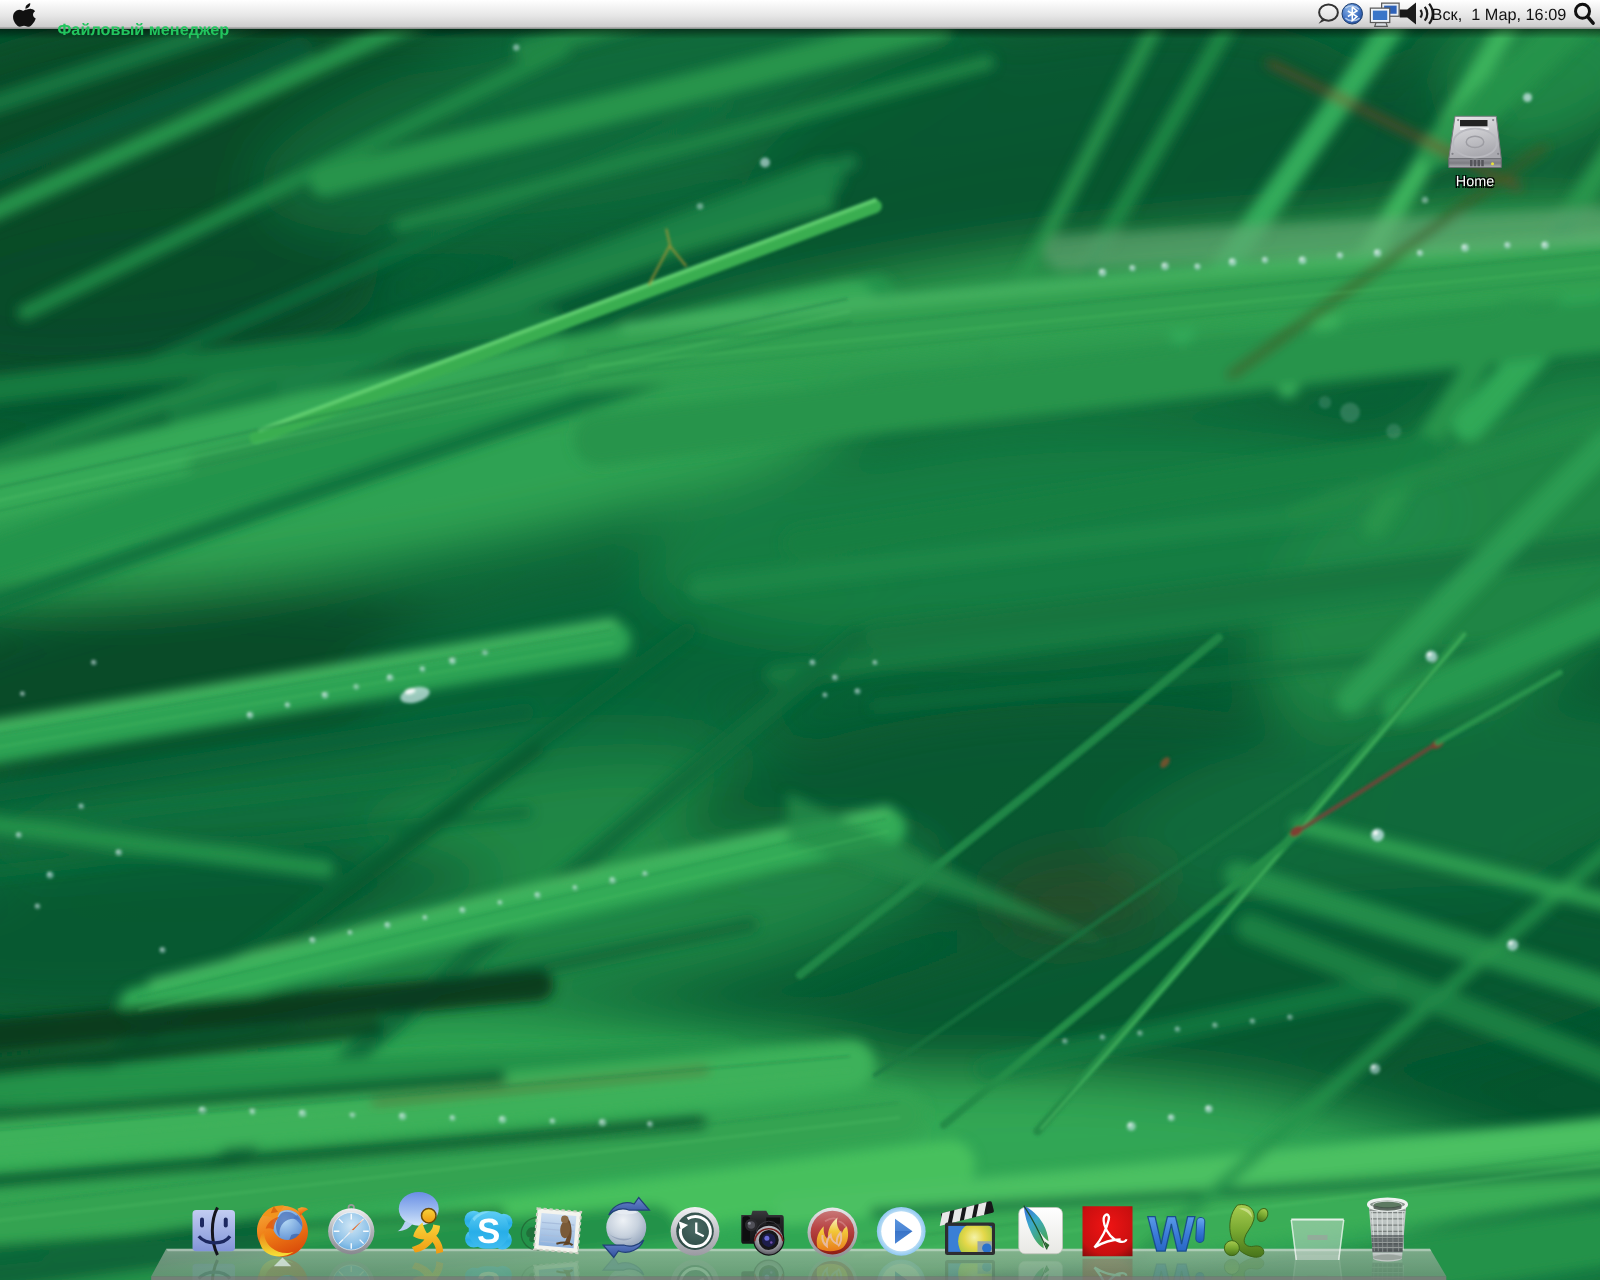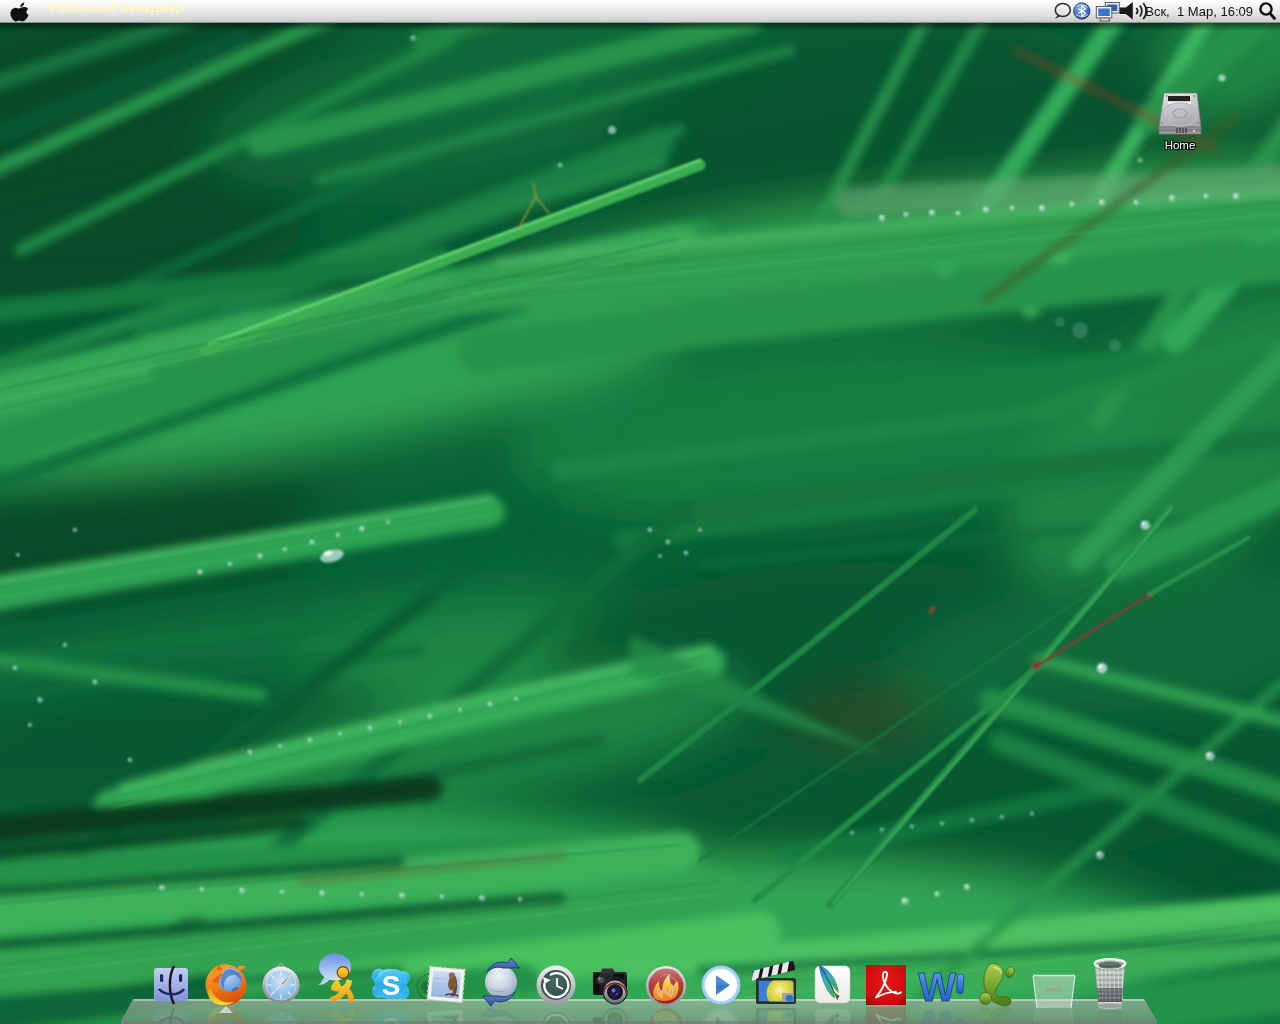--- a/index.html
+++ b/index.html
@@ -1,17 +1,17 @@
 <!DOCTYPE html>
 <html><head><meta charset="utf-8"><title>desktop</title>
 <style>
 html,body{margin:0;padding:0;width:1280px;height:1024px;overflow:hidden;background:#0b5834;font-family:"Liberation Sans",sans-serif}
 #desk{position:relative;width:1280px;height:1024px}
 #menubar{position:absolute;left:0;top:0;width:1280px;height:24px}
-#mtitle{position:absolute;left:46px;top:0;font-size:13px;font-weight:bold;color:#fef9c3}
+#mtitle{position:absolute;left:46px;top:16px;font-size:13px;font-weight:bold;color:#22c55e}
 </style></head>
 <body>
 <div id="desk">
 <svg width="1280" height="1024" viewBox="0 0 1280 1024" style="position:absolute;left:0;top:0;filter:saturate(1.1)">
 <defs>
 <linearGradient id="base" x1="0" y1="0" x2="0.8" y2="1">
  <stop offset="0" stop-color="#0a5230"></stop>
  <stop offset="0.45" stop-color="#116339"></stop>
  <stop offset="1" stop-color="#0a5230"></stop>
 </linearGradient>

